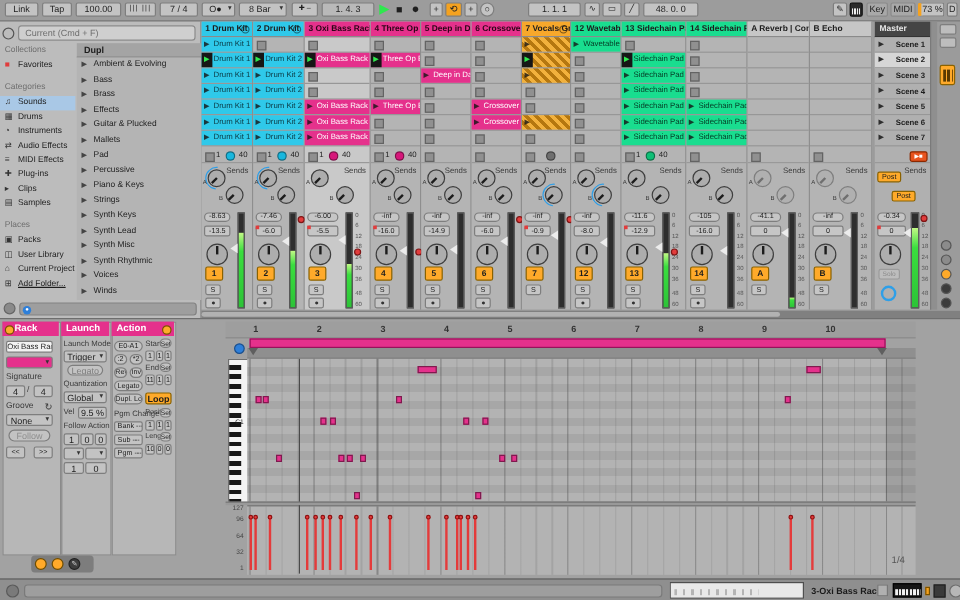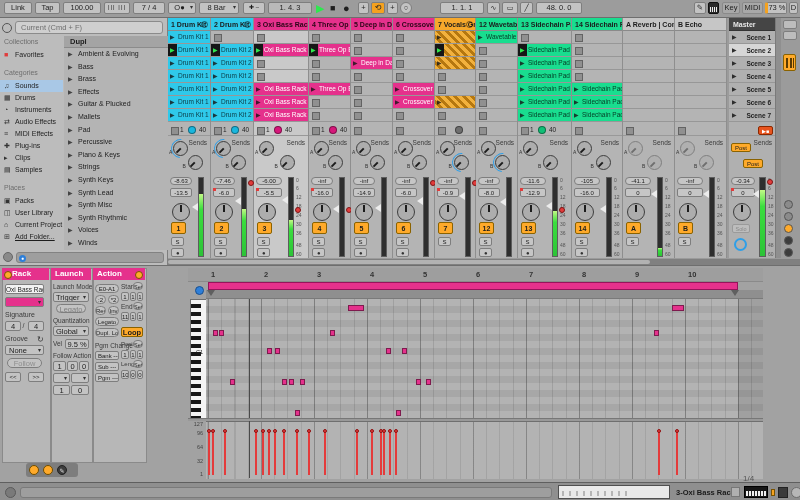--- a/index.html
+++ b/index.html
@@ -1220,21 +1220,21 @@
     <div class="vlane" style="left:206px;top:155px;width:557px;height:57px;background-position:2px 0,2px 0,0 0"></div>
     <div class="abs" id="velticks" style="left:186px;top:155px;width:20px;height:57px">
         <div class="abs" style="right: 3px; top: 0px; font-size: 5.5px; color: rgb(68, 68, 68); position: absolute;">127</div>
         <div class="abs" style="right: 3px; top: 9px; font-size: 5.5px; color: rgb(68, 68, 68); position: absolute;">96</div>
         <div class="abs" style="right: 3px; top: 23px; font-size: 5.5px; color: rgb(68, 68, 68); position: absolute;">64</div>
         <div class="abs" style="right: 3px; top: 37px; font-size: 5.5px; color: rgb(68, 68, 68); position: absolute;">32</div>
         <div class="abs" style="right: 3px; top: 50px; font-size: 5.5px; color: rgb(68, 68, 68); position: absolute;">1</div>
       </div>
     <div class="abs" style="left:249px;top:33px;width:1px;height:119px;background:#4a4a4a"></div>
     <div class="abs" style="left:249px;top:155px;width:1px;height:57px;background:#4a4a4a"></div>
-    <div class="lbl" style="left:743px;top:208px;font-size:8px;color:#555">1/4</div>
+    <div class="lbl" style="left:743px;top:196px;font-size:8px;color:#555">1/4</div>
     <div class="abs" id="noteload" style="left:0;top:0;width:0;height:0"></div>
   <div class="abs" style="left: 348px; top: 39px; width: 16px; height: 6px; background: rgb(229, 49, 140); border: 1px solid rgb(126, 27, 78);"></div>
       <div class="abs" style="left: 672px; top: 39px; width: 12px; height: 6px; background: rgb(229, 49, 140); border: 1px solid rgb(126, 27, 78);"></div>
       <div class="abs" style="left: 213px; top: 64px; width: 5px; height: 6px; background: rgb(229, 49, 140); border: 1px solid rgb(126, 27, 78);"></div>
       <div class="abs" style="left: 219px; top: 64px; width: 5px; height: 6px; background: rgb(229, 49, 140); border: 1px solid rgb(126, 27, 78);"></div>
       <div class="abs" style="left: 330px; top: 64px; width: 5px; height: 6px; background: rgb(229, 49, 140); border: 1px solid rgb(126, 27, 78);"></div>
       <div class="abs" style="left: 654px; top: 64px; width: 5px; height: 6px; background: rgb(229, 49, 140); border: 1px solid rgb(126, 27, 78);"></div>
       <div class="abs" style="left: 267px; top: 82px; width: 5px; height: 6px; background: rgb(229, 49, 140); border: 1px solid rgb(126, 27, 78);"></div>
       <div class="abs" style="left: 275px; top: 82px; width: 5px; height: 6px; background: rgb(229, 49, 140); border: 1px solid rgb(126, 27, 78);"></div>
       <div class="abs" style="left: 386px; top: 82px; width: 5px; height: 6px; background: rgb(229, 49, 140); border: 1px solid rgb(126, 27, 78);"></div>

